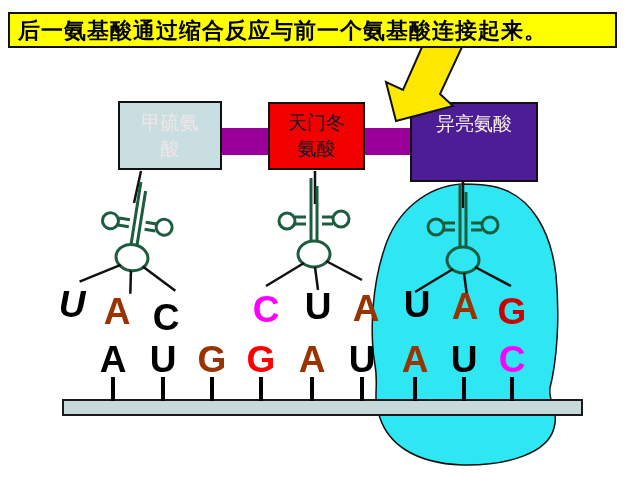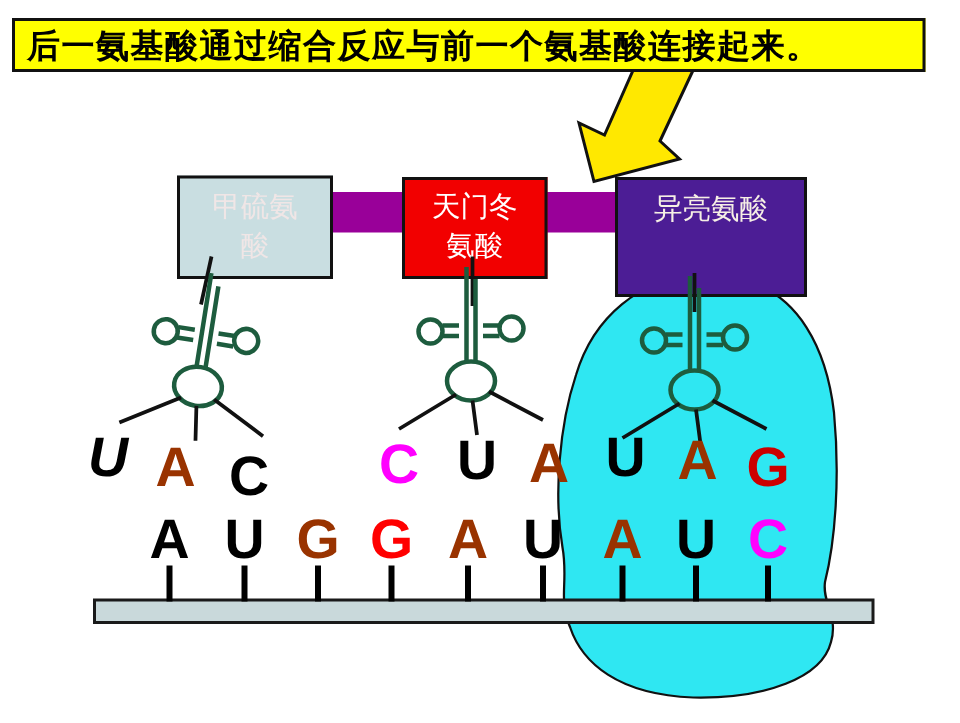--- a/index.html
+++ b/index.html
@@ -9,23 +9,23 @@
   
   #layer-under{z-index:1;}
   .html-layer{position:absolute;left:0;top:0;width:640px;height:482px;z-index:2;}
   #layer-over{z-index:3;}
 
   .banner{position:absolute;left:8px;top:12px;width:609px;height:36px;box-sizing:border-box;
           background:#ffff00;border:2px solid #111;display:flex;align-items:flex-end;
           padding-left:8px;font-size:22px;font-weight:bold;color:#000;letter-spacing:1px;}
   .aa-box{position:absolute;box-sizing:border-box;border:2px solid #111;
           display:flex;flex-direction:column;align-items:center;justify-content:center;
-          font-size:19px;line-height:1.35;text-align:center;margin-top:16px;}
+          font-size:19px;line-height:1.35;text-align:center;}
   .box1{left:118px;top:101px;width:104px;height:69px;background:#c9dee1;color:#f0e6e6;}
-  .box2{left:268px;top:102px;width:97px;height:68px;background:#f20000;color:#ffffff;}
+  .box2{left:268px;top:102px;width:97px;height:68px;background:#f20000;color:#0f172a;}
   .box3{left:410px;top:102px;width:128px;height:80px;background:#4c1d95;color:#f6efe5;
         justify-content:flex-start;padding-top:7px;}
 
   .nt{font-family:"Liberation Sans","DejaVu Sans",sans-serif;font-weight:bold;
       font-size:37px;text-anchor:middle;}
   .nt-italic{font-style:italic;}
   .tick{stroke:#000;stroke-width:4;}
   .tg{stroke:#1d5c3e;stroke-width:3;fill:none;}
   .tf{stroke:#111;stroke-width:2.5;fill:none;}
 </style>

